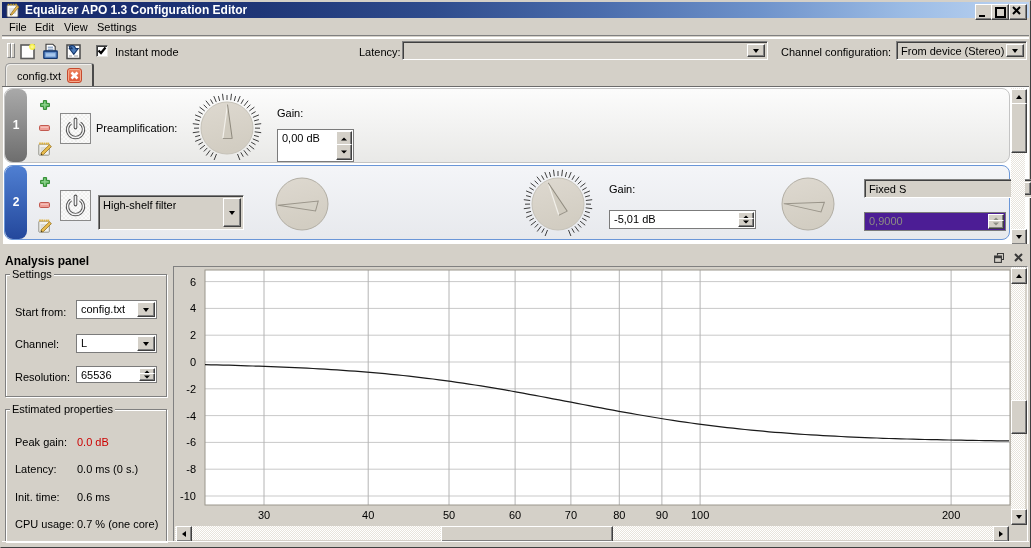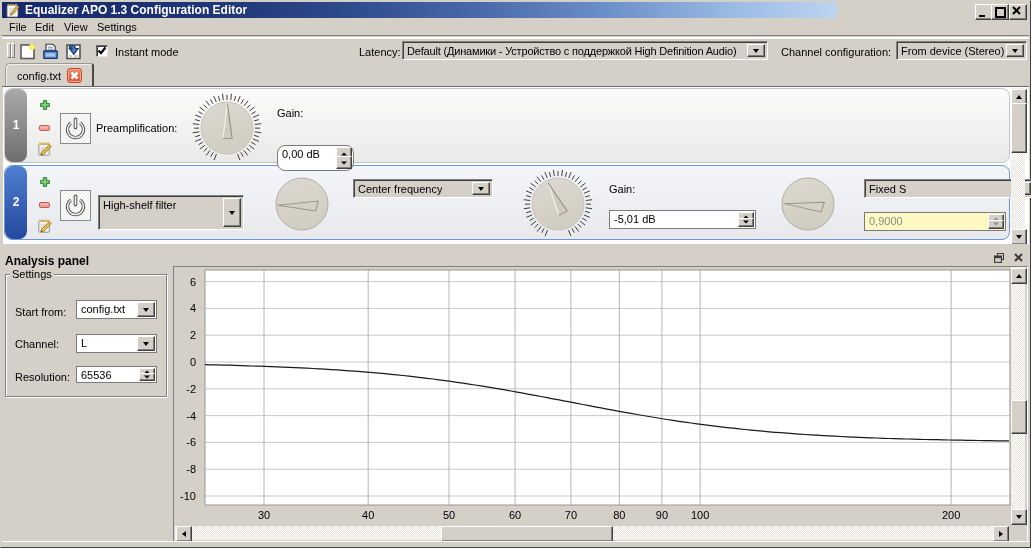--- a/index.html
+++ b/index.html
@@ -1,21 +1,21 @@
 <!DOCTYPE html>
 <html><head><meta charset="utf-8">
 <style>
 html,body{margin:0;padding:0;}
 body{width:1031px;height:548px;position:relative;overflow:hidden;
   font-family:"Liberation Sans",sans-serif;font-size:11px;color:#000;
   background:#d4d0c8;}
 .abs{position:absolute;}
 .dither{background-image:conic-gradient(#fff 0 25%,#e8e4dc 0 50%,#fff 0 75%,#e8e4dc 0);background-size:2px 2px;}
 
-#title{left:2px;top:2px;width:835px;height:16px;background:linear-gradient(to right,#16286b 0%,#1e3577 25%,#2f4c8d 42%,#4a6cac 58%,#6f93cb 74%,#9cbce5 88%,#bdd4f2 100%);}
+#title{left:2px;top:2px;width:1027px;height:16px;background:linear-gradient(to right,#16286b 0%,#1e3577 25%,#2f4c8d 42%,#4a6cac 58%,#6f93cb 74%,#9cbce5 88%,#bdd4f2 100%);}
 #title .txt{position:absolute;left:23px;top:1px;font-size:12px;font-weight:bold;color:#fff;}
 .capbtn{position:absolute;top:2px;width:16px;height:14px;background:#d4d0c8;border-top:1px solid #fff;border-left:1px solid #fff;border-right:1px solid #404040;border-bottom:1px solid #404040;box-shadow:inset -1px -1px 0 #808080;}
 
 #menu{left:2px;top:18px;width:1027px;height:17px;}
 #menu span{position:absolute;top:3px;}
 
 #toolbar{left:2px;top:37px;width:1027px;height:24px;border-top:1px solid #fff;}
 .tbico{position:absolute;top:5px;width:17px;height:17px;}
 
 .combo{position:absolute;background:#d4d0c8;border-top:1px solid #808080;border-left:1px solid #808080;border-right:1px solid #fff;border-bottom:1px solid #fff;box-shadow:inset 1px 1px 0 #404040,inset -1px -1px 0 #d4d0c8;}
@@ -117,21 +117,20 @@
       <path d="M4.2,3.2 C7.5,1.6 10.2,2.6 10.6,5.6 L13.2,5.6 L8.8,11.4 L4.4,5.6 L7.2,5.6 C7,4.4 6,3.8 4.6,4.4 Z" fill="#4a7ab8" stroke="#16386e" stroke-width="1.1"></path>
     </svg>
   <div class="abs" style="left:94px;top:7px;width:12px;height:12px;box-sizing:border-box;background:#fff;border-top:1px solid #6a6a6a;border-left:1px solid #6a6a6a;border-right:1px solid #e8e6e0;border-bottom:1px solid #e8e6e0;box-shadow:inset 1px 1px 0 #3a3a3a;">
     <svg width="10" height="10" style="position:absolute;left:0px;top:0px;">
         <path d="M1.5,4.5 L4,7 L8.5,1.5" stroke="#000" stroke-width="2.2" fill="none"></path>
       </svg>
   </div>
   <span class="abs" style="left:113px;top:8px;">Instant mode</span>
   <span class="abs" style="left:357px;top:8px;">Latency:</span>
   <div class="combo" style="left:400px;top:3px;width:366px;height:19px;box-sizing:border-box;">
-    <span class="ct" style="letter-spacing:-0.18px;">Default (Динамики - Устройство с поддержкой High Definition Audio)</span>
     <div class="cbtn">
         <div class="arr-d"></div>
       </div>
   </div>
   <span class="abs" style="left:779px;top:8px;">Channel configuration:</span>
   <div class="combo" style="left:894px;top:3px;width:131px;height:19px;box-sizing:border-box;text-decoration:underline;">
     <span class="ct">From device (Stereo)</span>
     <div class="cbtn">
         <div class="arr-d"></div>
       </div>
@@ -245,21 +244,21 @@
       </defs>
       <circle cx="38" cy="38" r="26" fill="url(#kg)" stroke="#c6c2b8" stroke-width="1"></circle>
       <g transform="rotate(0 38 38)">
         <polygon points="38.5,14.5 33.8,48.5 43.2,48.5" fill="#d0cbbf"></polygon>
         <line x1="38.5" y1="14.5" x2="33.8" y2="48.5" stroke="#f2f0ea" stroke-width="1.2"></line>
         <line x1="38.5" y1="14.5" x2="43.2" y2="48.5" stroke="#8e897d" stroke-width="1"></line>
         <line x1="33.8" y1="48.5" x2="43.2" y2="48.5" stroke="#9a958a" stroke-width="1"></line>
       </g>
     </svg>
 <span class="abs" style="left:274px;top:20px;">Gain:</span>
-<div class="field" style="left:274px;top:58px;width:77px;height:26px;box-sizing:border-box;border-radius:8px;">
+<div class="field" style="left:274px;top:42px;width:77px;height:33px;box-sizing:border-box;">
       <span class="ct">0,00 dB</span>
       <div class="spin">
         <div class="up">
           <div class="sarr-u"></div>
         </div>
         <div class="dn">
           <div class="sarr-d"></div>
         </div>
       </div>
     </div>
@@ -299,26 +298,20 @@
       <div class="cbtn">
         <div class="arr-d"></div>
       </div>
     </div>
 <svg class="abs" style="left:271px;top:89px" width="56" height="56" viewBox="0 0 56 56">
 <circle cx="28" cy="28" r="26" fill="url(#kg)" stroke="#b2aea4" stroke-width="1"></circle>
 <g transform="rotate(4 28 28)">
         <polygon points="4,31 44,24 42,34" fill="#d4d0c5" stroke="#9a958a" stroke-width="1"></polygon>
       </g>
 </svg>
-<div class="combo" style="left:350px;top:92px;width:140px;height:19px;box-sizing:border-box;">
-      <span class="ct">Center frequency</span>
-      <div class="cbtn">
-        <div class="arr-d"></div>
-      </div>
-    </div>
 <svg class="abs" style="left:517px;top:79px" width="76" height="76" viewBox="0 0 76 76">
       <g stroke="#3e3e3e" stroke-width="1">
         <line x1="27.5" y1="64.0" x2="25.1" y2="70.0"></line>
         <line x1="24.2" y1="62.4" x2="21.7" y2="66.7"></line>
         <line x1="21.1" y1="60.3" x2="17.2" y2="65.5"></line>
         <line x1="18.3" y1="57.9" x2="14.8" y2="61.5"></line>
         <line x1="15.9" y1="55.2" x2="10.8" y2="59.2"></line>
         <line x1="13.8" y1="52.2" x2="9.5" y2="54.7"></line>
         <line x1="12.2" y1="48.9" x2="6.2" y2="51.4"></line>
         <line x1="11.0" y1="45.4" x2="6.2" y2="46.7"></line>
@@ -389,21 +382,21 @@
 <g transform="rotate(8 28 28)">
         <polygon points="4,31 44,24 42,34" fill="#d4d0c5" stroke="#9a958a" stroke-width="1"></polygon>
       </g>
 </svg>
 <div class="combo" style="left:861px;top:92px;width:170px;height:19px;box-sizing:border-box;">
       <span class="ct">Fixed S</span>
       <div class="cbtn">
         <div class="arr-d"></div>
       </div>
     </div>
-<div class="field" style="left:861px;top:125px;width:142px;height:19px;box-sizing:border-box;background:#fef9c3;">
+<div class="field" style="left:861px;top:125px;width:142px;height:19px;box-sizing:border-box;background:#4c1d95;">
       <span class="ct" style="color:#8c8c84;">0,9000</span>
       <div class="spin">
         <div class="up">
           <div class="sarr-u" style="border-bottom-color:#8c8c84;"></div>
         </div>
         <div class="dn">
           <div class="sarr-d" style="border-top-color:#8c8c84;"></div>
         </div>
       </div>
     </div>
@@ -454,20 +447,31 @@
     <div class="spin">
         <div class="up">
           <div class="sarr-u"></div>
         </div>
         <div class="dn">
           <div class="sarr-d"></div>
         </div>
       </div>
   </div>
 
+  <div class="group" style="left:2px;top:165px;width:160px;height:131px;">
+    <span class="gtitle">Estimated properties</span>
+    <span style="position:absolute;left:9px;top:26px;">Peak gain:</span>
+      <span style="position:absolute;left:71px;top:26px;color:#cc0000;">0.0 dB</span>
+    <span style="position:absolute;left:9px;top:53px;">Latency:</span>
+      <span style="position:absolute;left:71px;top:53px;">0.0 ms (0 s.)</span>
+    <span style="position:absolute;left:9px;top:81px;">Init. time:</span>
+      <span style="position:absolute;left:71px;top:81px;">0.6 ms</span>
+    <span style="position:absolute;left:9px;top:108px;">CPU usage:</span>
+      <span style="position:absolute;left:71px;top:108px;">0.7 % (one core)</span>
+  </div>
 
   <div class="abs" style="left:170px;top:22px;width:855px;height:276px;border-top:1px solid #808080;border-left:1px solid #808080;border-right:1px solid #fff;border-bottom:1px solid #fff;box-sizing:border-box;background:#d4d0c8;">
   </div>
   <div id="plot" class="abs" style="left:202px;top:26px;width:805px;height:235px;background:#fff;"></div>
   <svg id="gsvg" class="abs" style="left:170px;top:22px;" width="855" height="276">
       <line x1="32" y1="15.6" x2="837" y2="15.6" stroke="#c9c9c9" stroke-width="1"></line>
 <text x="23" y="19.6" text-anchor="end" font-size="11" fill="#000">6</text>
 <line x1="32" y1="42.4" x2="837" y2="42.4" stroke="#c9c9c9" stroke-width="1"></line>
 <text x="23" y="46.4" text-anchor="end" font-size="11" fill="#000">4</text>
 <line x1="32" y1="69.2" x2="837" y2="69.2" stroke="#c9c9c9" stroke-width="1"></line>

